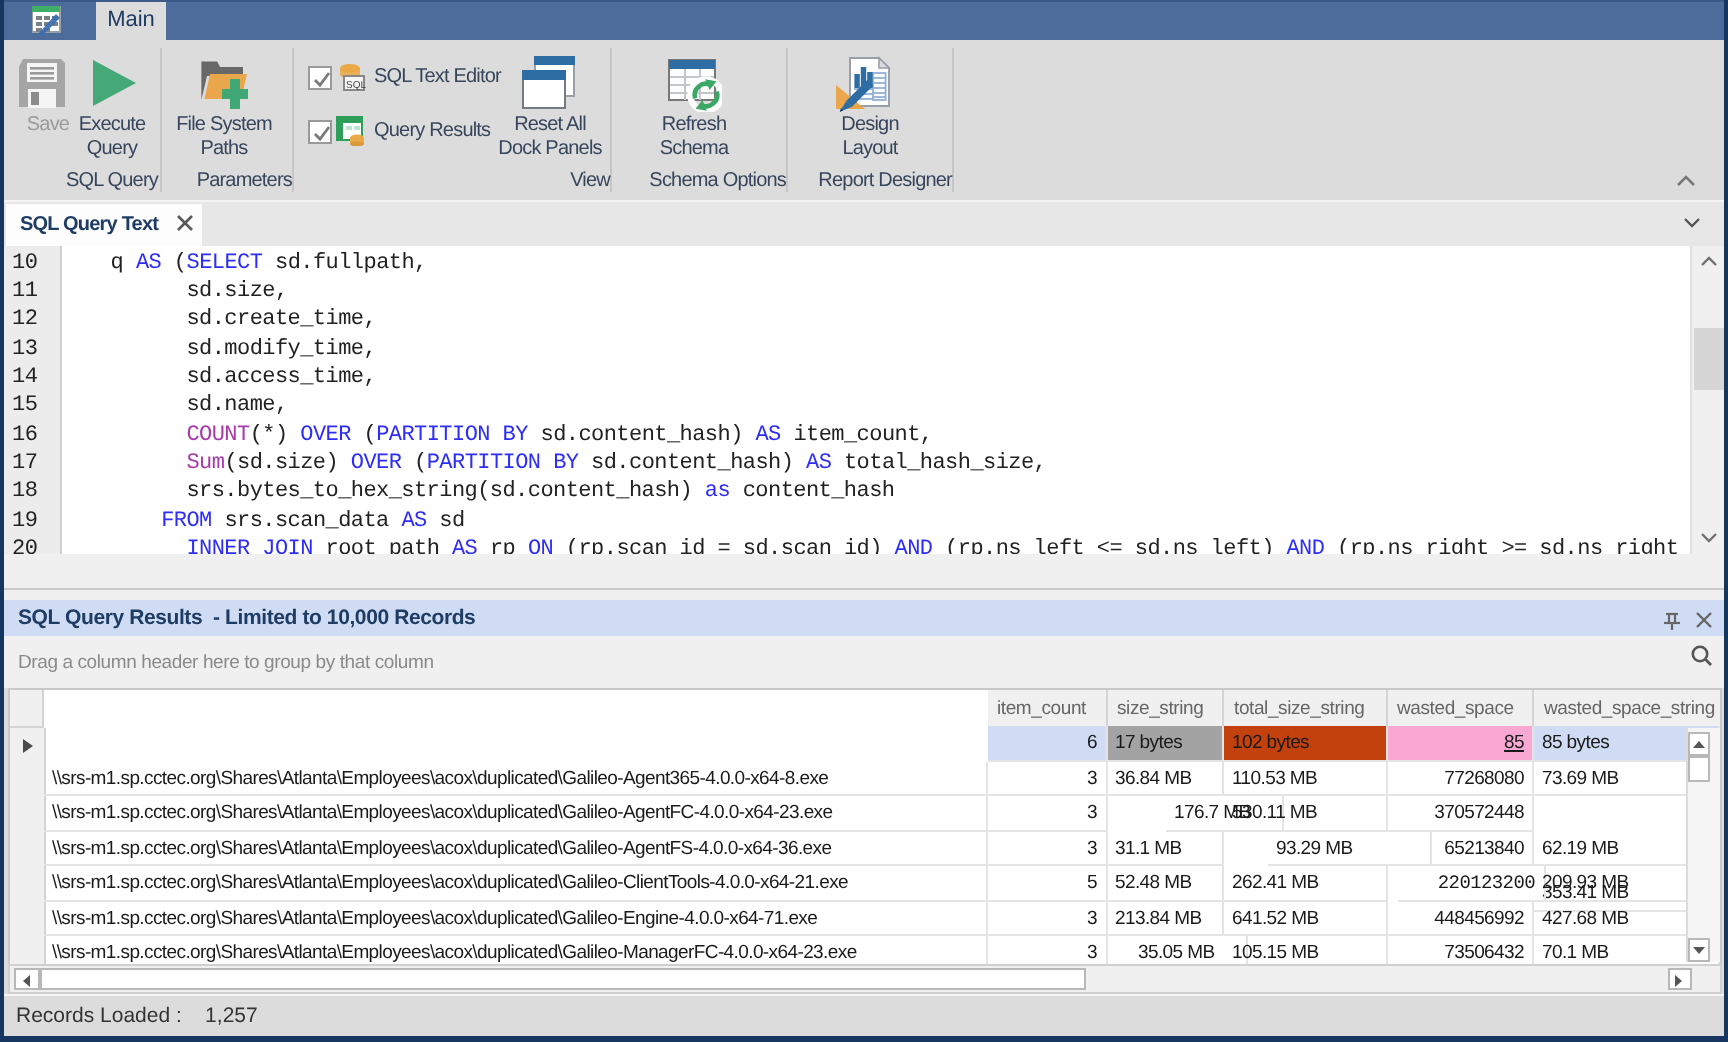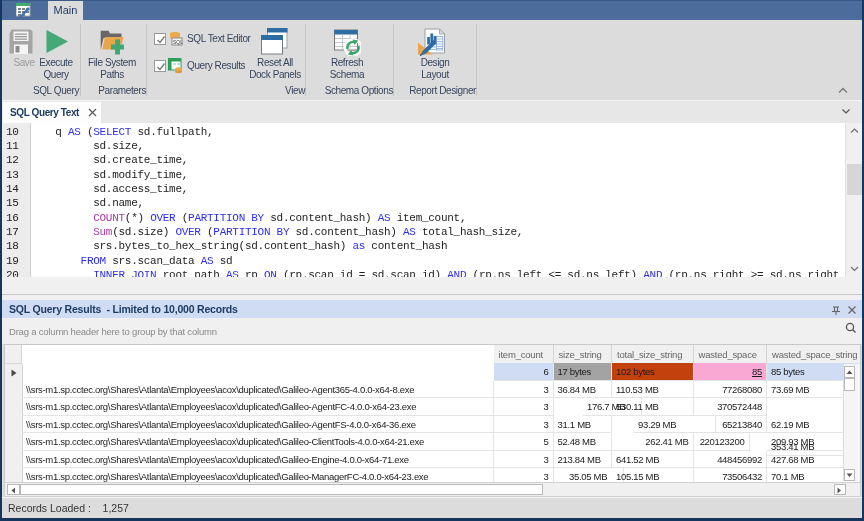--- a/index.html
+++ b/index.html
@@ -319,22 +319,22 @@
     <div class="cell num" style="left:488.5px;width:60px;">3</div>
     <div class="cell" style="left:548.5px;width:58.5px;">31.1 MB</div>
     <div class="cell" style="left:629px;width:81.5px;">93.29 MB</div>
     <div class="cell num" style="left:688.5px;width:73.5px;">65213840</div>
     <div class="cell" style="left:762px;width:93px;">62.19 MB</div>
   </div>
   <div class="row" style="top:88.0px">
     <div class="cell" style="left:17px;width:471.5px;">\\srs-m1.sp.cctec.org\Shares\Atlanta\Employees\acox\duplicated\Galileo-ClientTools-4.0.0-x64-21.exe</div>
     <div class="cell num" style="left:488.5px;width:60px;">5</div>
     <div class="cell" style="left:548.5px;width:58.5px;">52.48 MB</div>
-    <div class="cell" style="left:607px;width:81.5px;text-align:right;">262.41 MB</div>
-    <div class="cell num" style="left:671px;width:73.5px;">220123200</div>
+    <div class="cell" style="left:607px;width:81.5px;">262.41 MB</div>
+    <div class="cell num" style="left:694px;width:73.5px;font-family:Liberation Mono, monospace;">220123200</div>
     <div class="cell" style="left:762px;width:93px;">209.93 MB</div>
   </div>
   <div class="row" style="top:105.5px">
     <div class="cell" style="left:17px;width:471.5px;">\\srs-m1.sp.cctec.org\Shares\Atlanta\Employees\acox\duplicated\Galileo-Engine-4.0.0-x64-71.exe</div>
     <div class="cell num" style="left:488.5px;width:60px;">3</div>
     <div class="cell" style="left:548.5px;width:58.5px;">213.84 MB</div>
     <div class="cell" style="left:607px;width:81.5px;">641.52 MB</div>
     <div class="cell num" style="left:688.5px;width:73.5px;">448456992</div>
     <div class="cell" style="left:762px;width:93px;">427.68 MB</div>
   </div>

